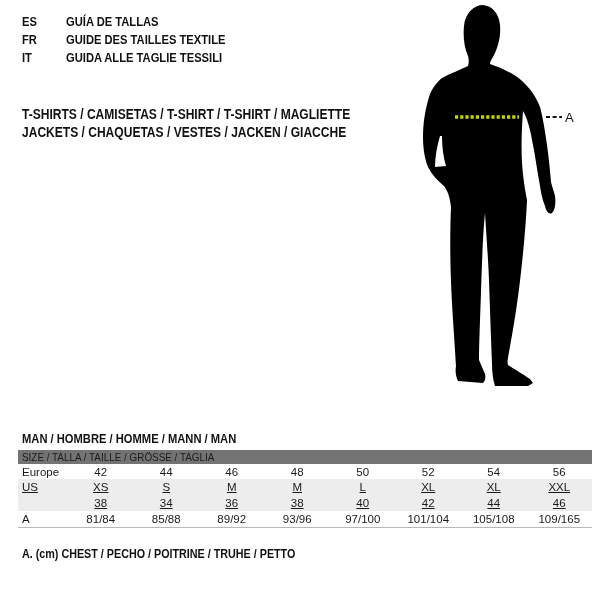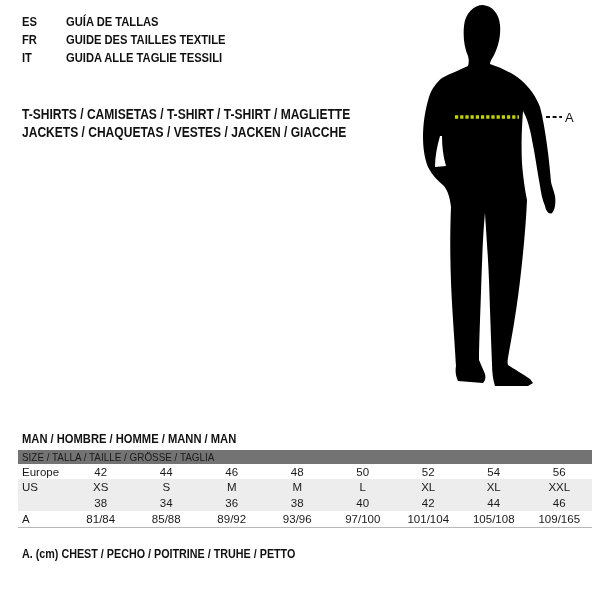--- a/index.html
+++ b/index.html
@@ -22,21 +22,21 @@
   .figure-wrap{position:absolute;left:390px;top:0;width:210px;height:396px;}
 
   
   .section-title{position:absolute;left:22px;top:415px;font-weight:bold;font-size:13px;margin-top:16px;}
 
   
   .size-table{position:absolute;left:18px;top:450px;width:574px;font-size:11.5px;color:#1a1a1a;}
   .t-header{height:14px;background:#737373;display:flex;align-items:center;padding-left:4px;box-sizing:border-box;}
   .t-row{display:grid;grid-template-columns:50px repeat(8,1fr);align-items:center;}
   .t-row.r-europe{height:15px;}
-  .t-row.r-us,.t-row.r-usnum{height:16px;background:#ededed;}
+  .t-row.r-us,.t-row.r-usnum{height:16px;background:#ededed;text-decoration:underline;}
   .t-row.r-a{height:16px;border-bottom:1px solid #b8b8b8;}
   .t-label{padding-left:4px;text-align:left;}
   .t-val{text-align:center;}
 
   
   .footnote{position:absolute;left:22px;top:547px;font-weight:bold;font-size:12.5px;}
 </style>
 </head>
 <body>
 

